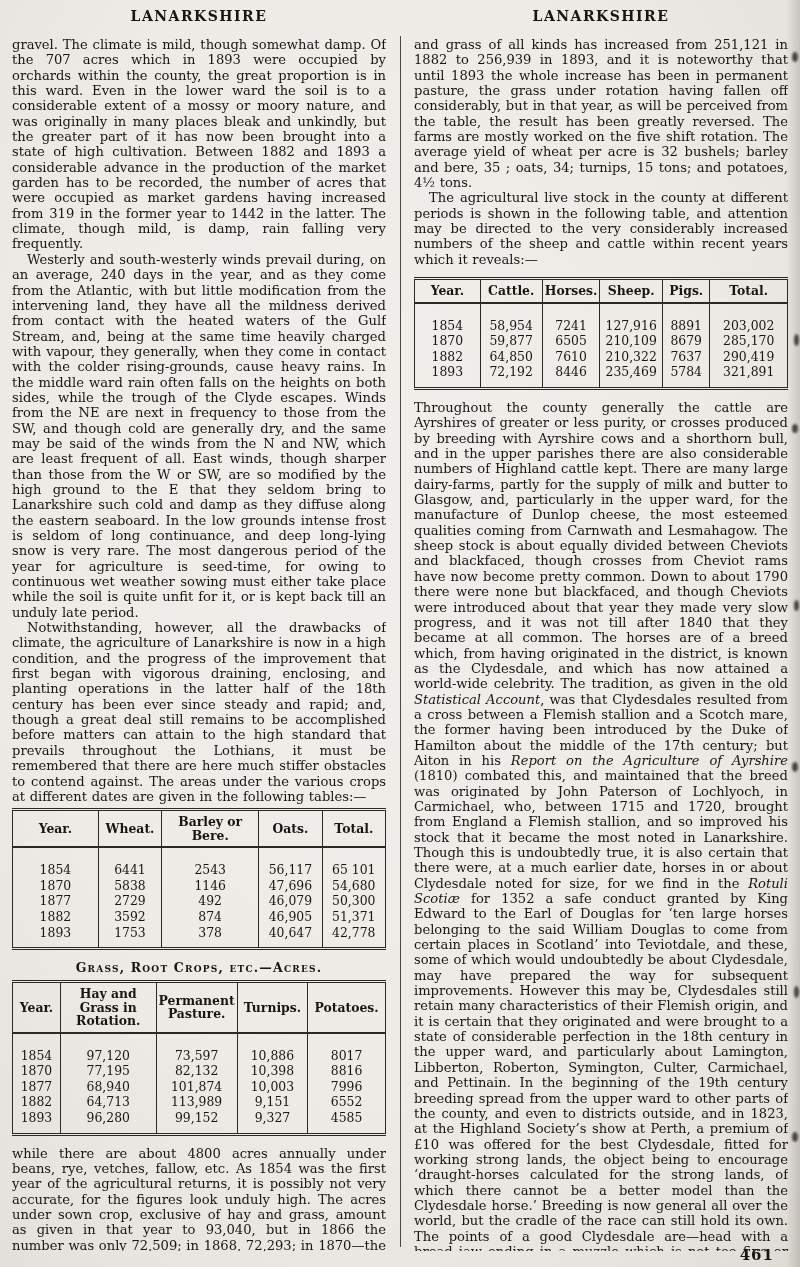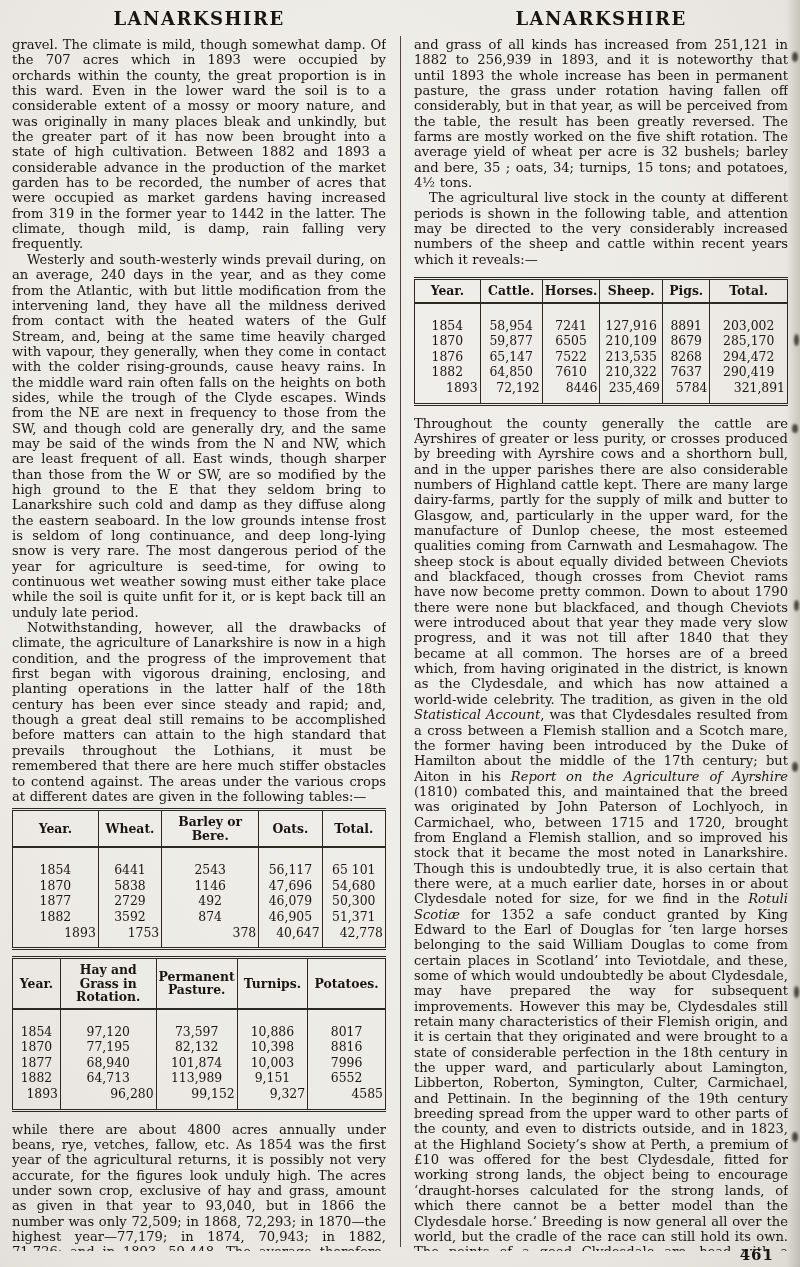--- a/index.html
+++ b/index.html
@@ -14,21 +14,21 @@
       radial-gradient(ellipse at 45% 40%, #f1efeb 0%, #edebe6 55%, #e6e3de 85%, #dedbd5 100%);
     color:#181512;
   }
   .edge-shade{
     position:absolute;top:0;right:0;width:14px;height:100%;
     background:linear-gradient(to right, rgba(0,0,0,0) 0%, rgba(60,50,40,0.18) 100%);
   }
   .artifact{position:absolute;background:#2a241e;border-radius:50%;filter:blur(1px);opacity:.8;}
   .running-head{
     position:absolute;top:8px;width:374px;text-align:center;
-    font-weight:bold;font-size:18px;letter-spacing:1.5px;
+    font-weight:bold;font-size:14px;letter-spacing:1.5px;
   }
   .running-head.left{left:12px;}
   .running-head.right{left:414px;}
   .col-divider{
     position:absolute;left:400px;top:36px;bottom:20px;width:1px;
     background:#4d463f;
   }
   .column{
     position:absolute;top:37px;bottom:16px;width:374px;overflow:hidden;
   }
@@ -69,21 +69,21 @@
     line-height:13.5px;
   }
   table.data-table td{
     border-right:1px solid #2e2823;
     text-align:center;
     padding:0 2px;
     line-height:15.6px;
   }
   table.data-table th:last-child, table.data-table td:last-child{border-right:none;}
   table.data-table tbody tr:first-child td{padding-top:14px;}
-  table.data-table tbody tr:last-child td{padding-bottom:7px;text-align:right;}
+  table.data-table tbody tr:last-child td{padding-bottom:7px;}
   
   table.grain col.c0{width:23%;} table.grain col.c1{width:17%;} table.grain col.c2{width:26%;}
   table.grain col.c3{width:17%;} table.grain col.c4{width:17%;}
   table.grass col.c0{width:13%;} table.grass col.c1{width:26%;} table.grass col.c2{width:21%;}
   table.grass col.c3{width:19%;} table.grass col.c4{width:21%;}
   table.livestock col.c0{width:18.5%;} table.livestock col.c1{width:17%;} table.livestock col.c2{width:13%;}
   table.livestock col.c3{width:17%;} table.livestock col.c4{width:13%;} table.livestock col.c5{width:21.5%;}
   .page-number{
     position:absolute;right:26px;bottom:3px;
     font-weight:bold;font-size:15px;letter-spacing:1px;
@@ -154,20 +154,21 @@
           <tr>
             <td>1893</td>
             <td>1753</td>
             <td>378</td>
             <td>40,647</td>
             <td>42,778</td>
           </tr>
         </tbody>
     </table>
 
+    <div class="table-title">Grass, Root Crops, etc.—Acres.</div>
     <table class="data-table grass">
       <colgroup>
           <col class="c0">
           <col class="c1">
           <col class="c2">
           <col class="c3">
           <col class="c4">
         </colgroup>
       <thead>
         <tr>
@@ -255,28 +256,20 @@
           </tr>
           <tr>
             <td>1870</td>
             <td>59,877</td>
             <td>6505</td>
             <td>210,109</td>
             <td>8679</td>
             <td>285,170</td>
           </tr>
           <tr>
-            <td>1876</td>
-            <td>65,147</td>
-            <td>7522</td>
-            <td>213,535</td>
-            <td>8268</td>
-            <td>294,472</td>
-          </tr>
-          <tr>
             <td>1882</td>
             <td>64,850</td>
             <td>7610</td>
             <td>210,322</td>
             <td>7637</td>
             <td>290,419</td>
           </tr>
           <tr>
             <td>1893</td>
             <td>72,192</td>

